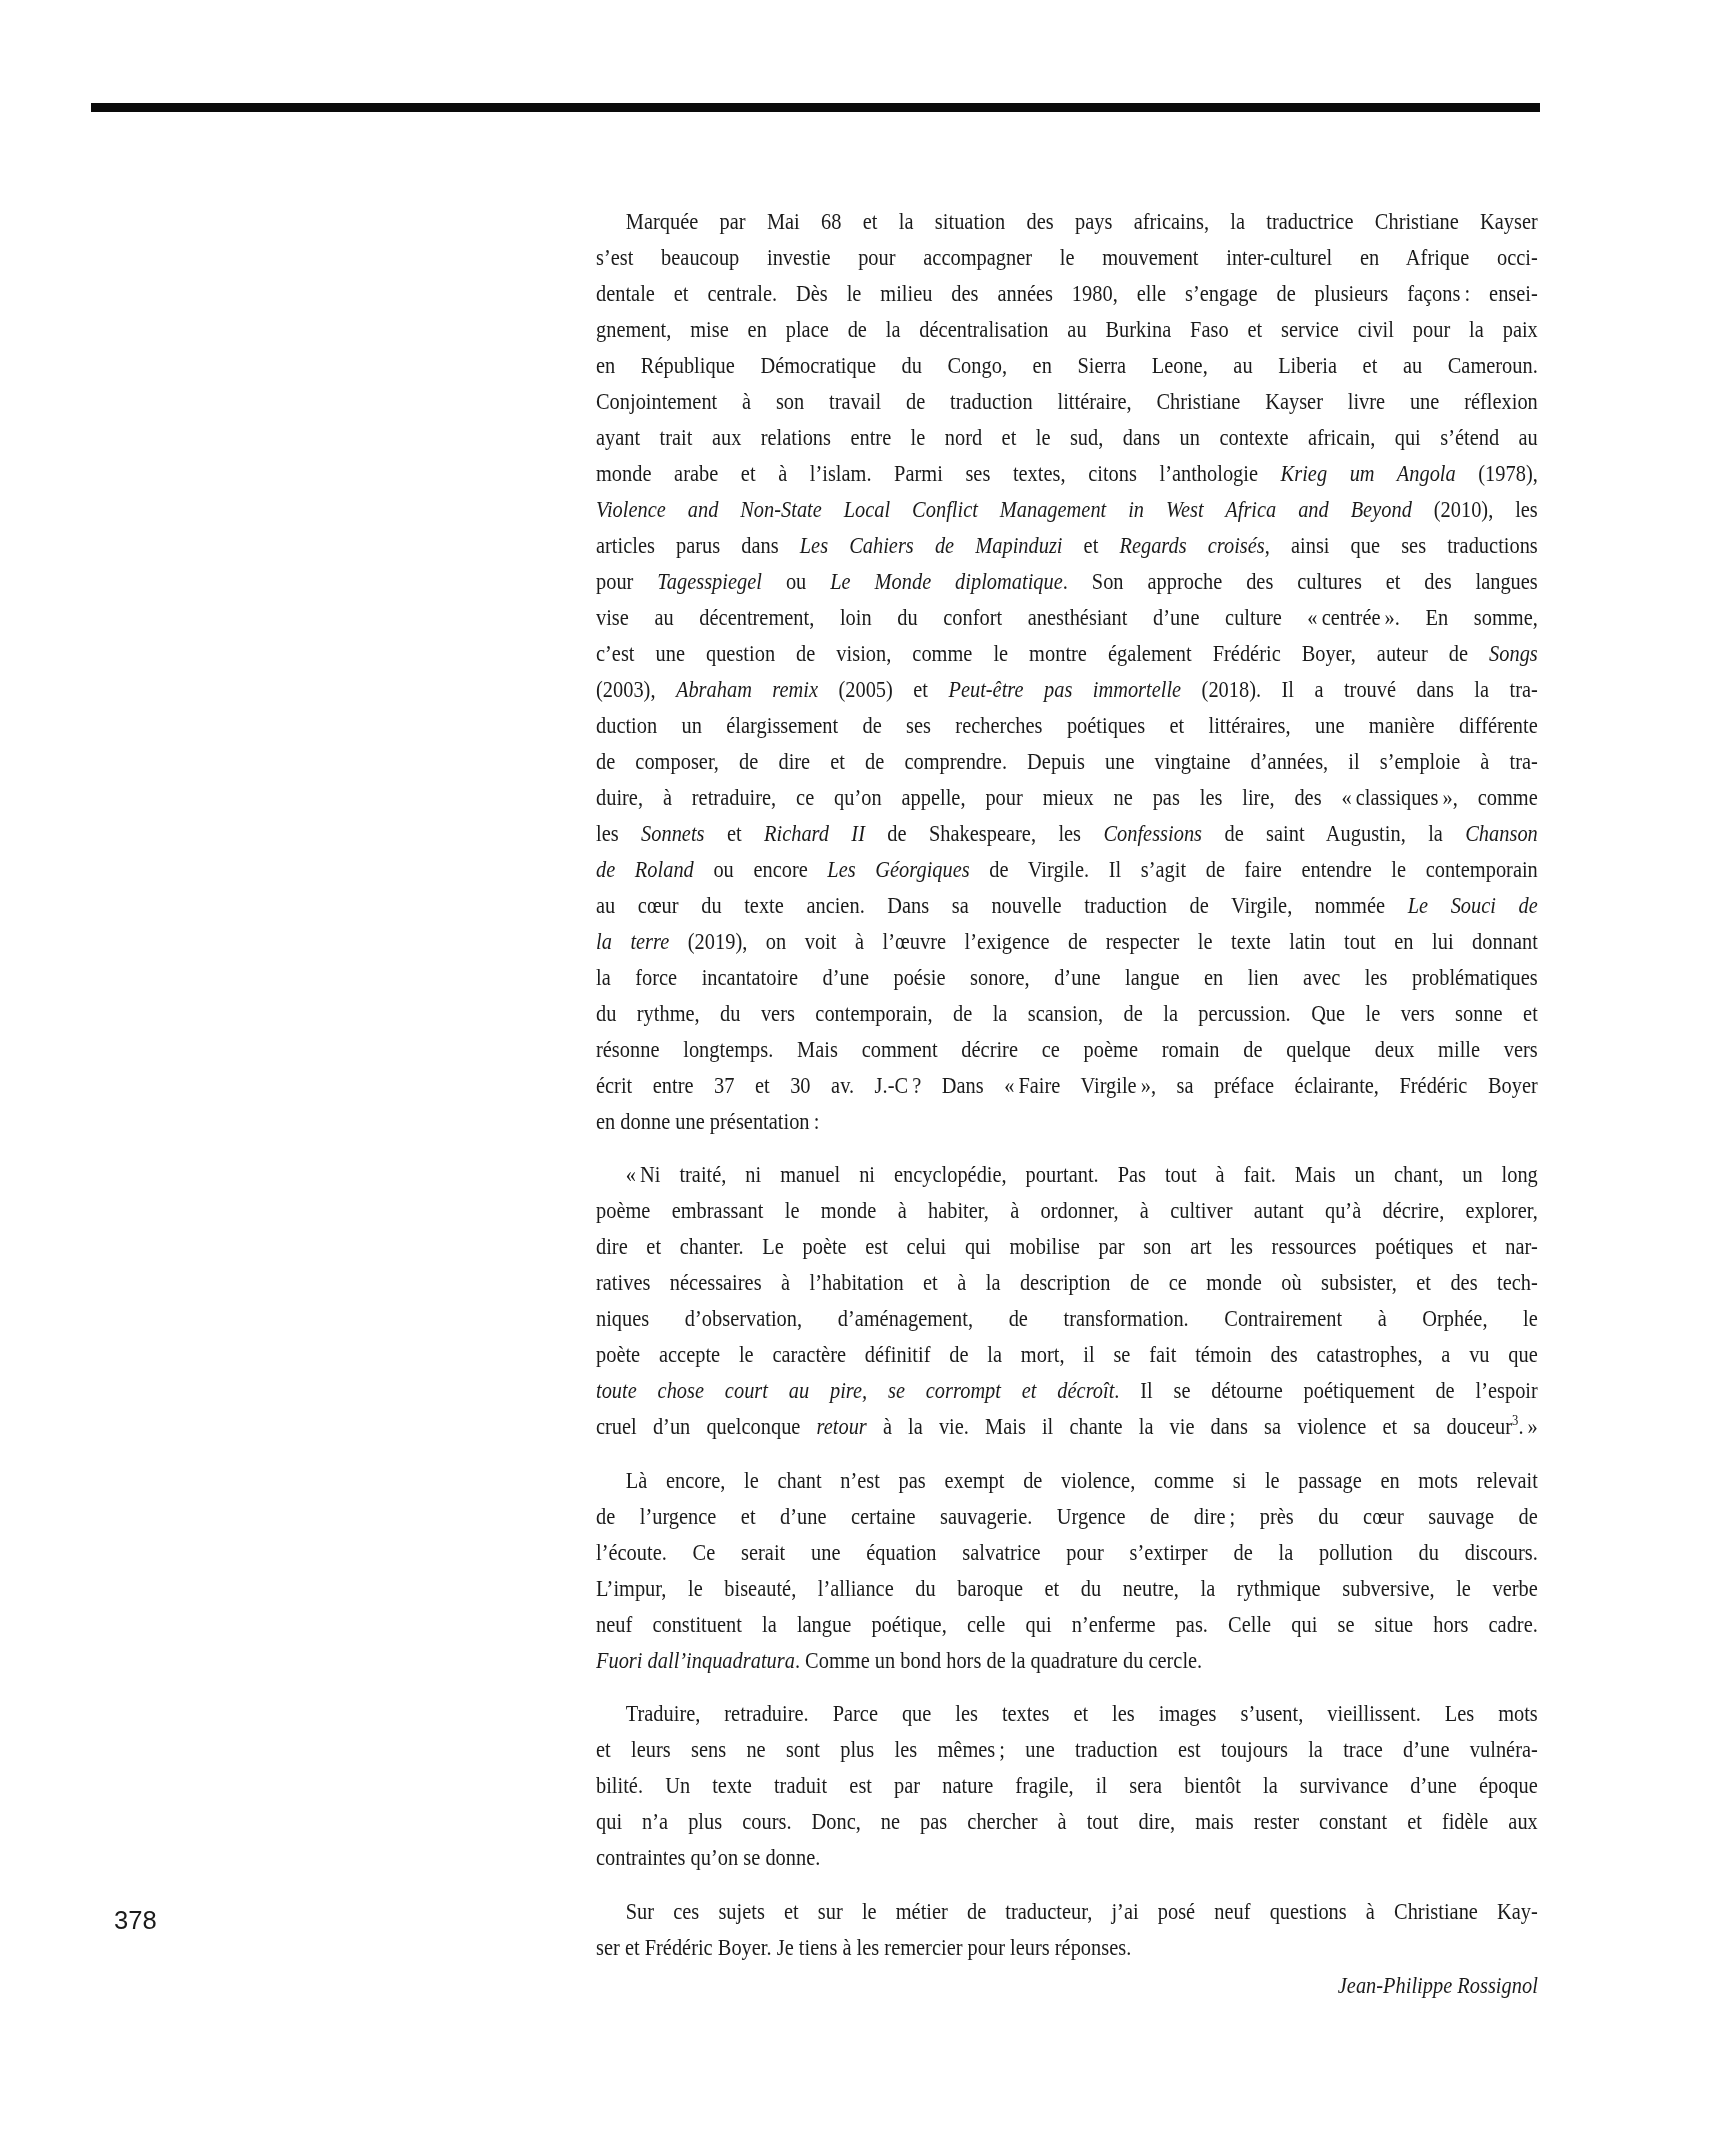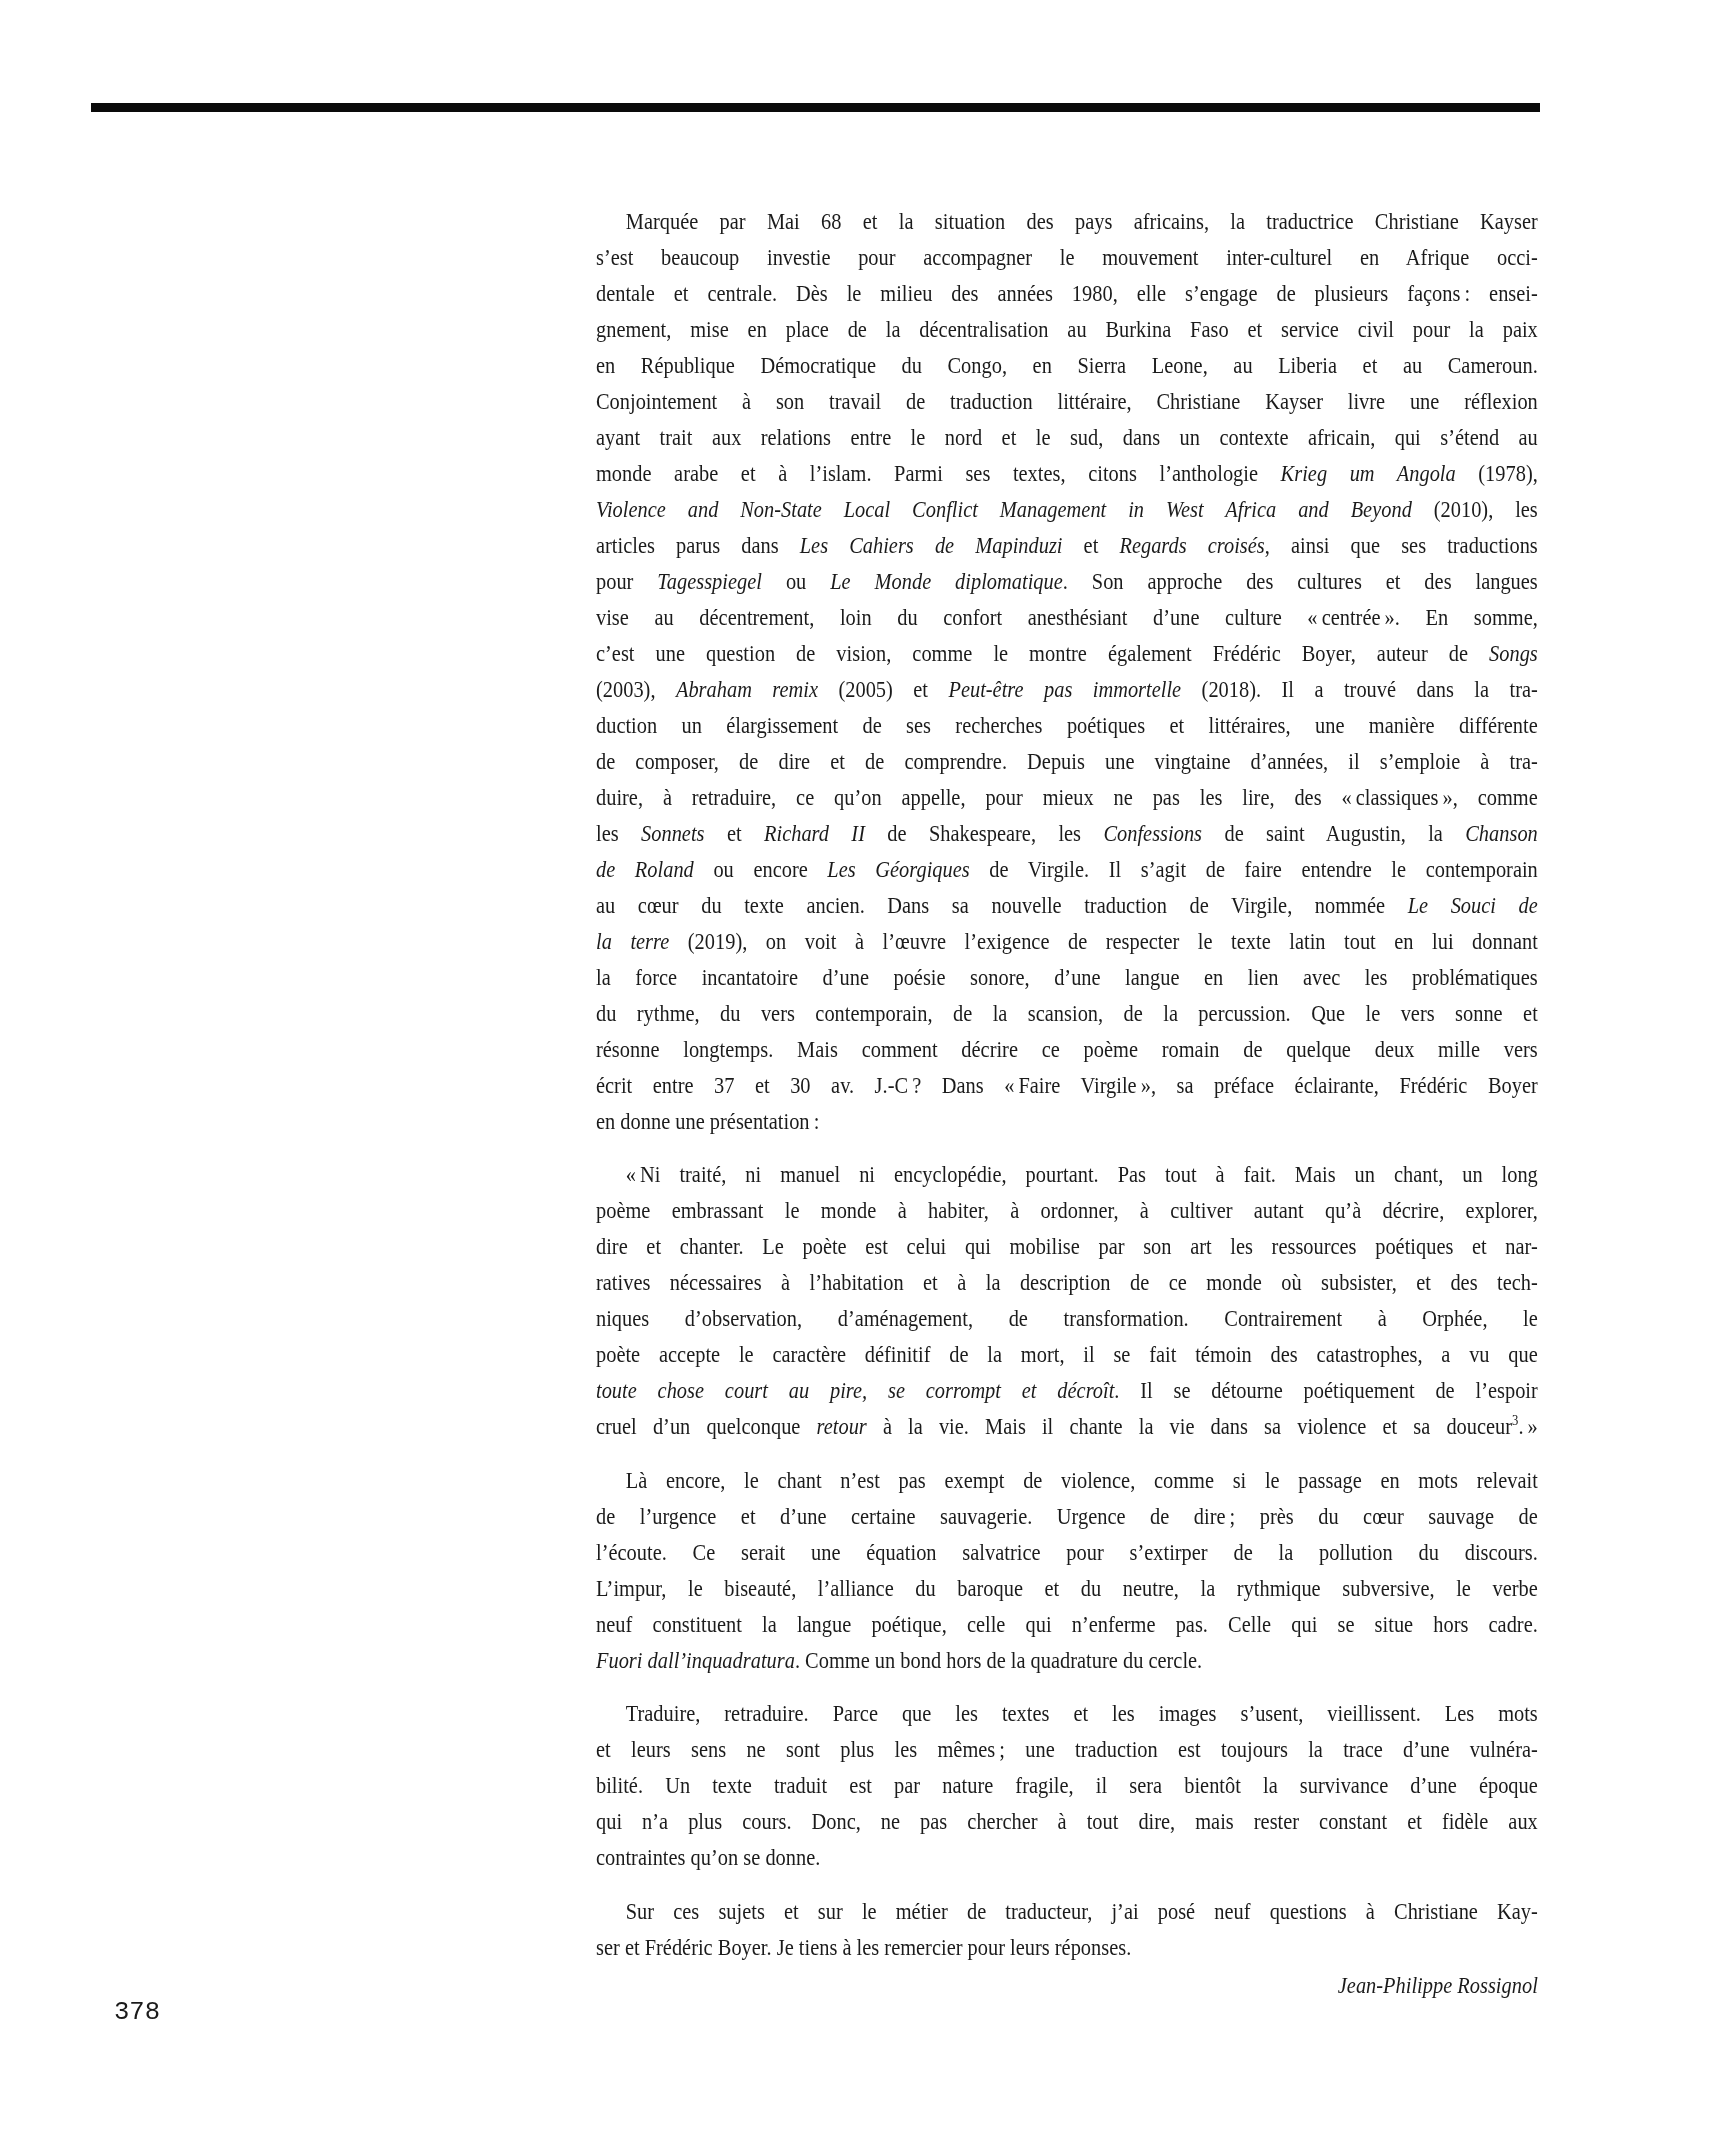--- a/index.html
+++ b/index.html
@@ -29,22 +29,22 @@
   .line.last  { text-align-last:left; }
   .line em { font-style:italic; }
   .line sup {
     font-size:0.62em; vertical-align:super; line-height:0;
   }
   .signature {
     text-align:right; font-style:italic;
     margin-top:10px; font-size:24px; line-height:36px;
   }
   .page-number {
-    position:absolute; left:114px; top:1999px;
-    font-family:Liberation Mono, monospace;
+    position:absolute; left:114px; top:1907px;
+    font-family:Liberation Sans, sans-serif;
     font-size:25.6px; line-height:27.4px; color:#1a1a1a;
   }
 </style>
 </head>
 <body>
 
 <div class="top-rule"></div>
 
 <div class="text-block">
 

